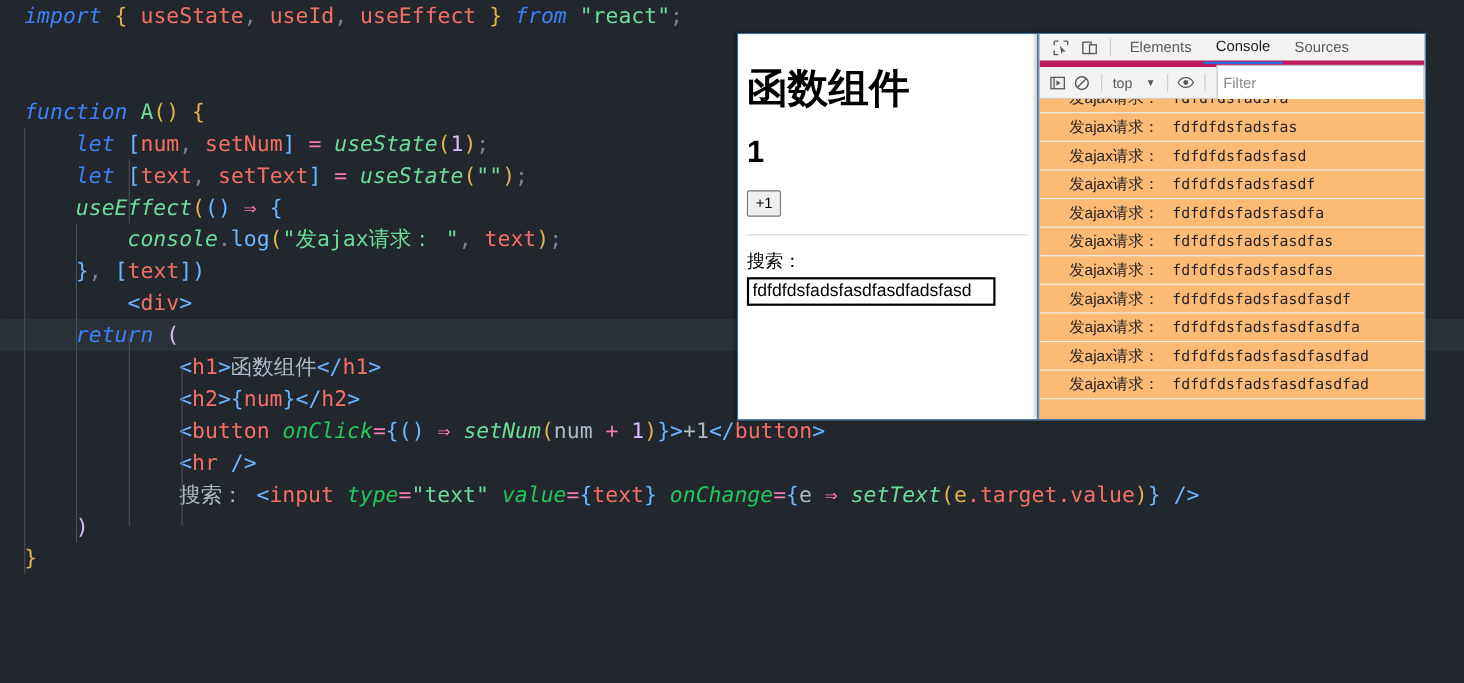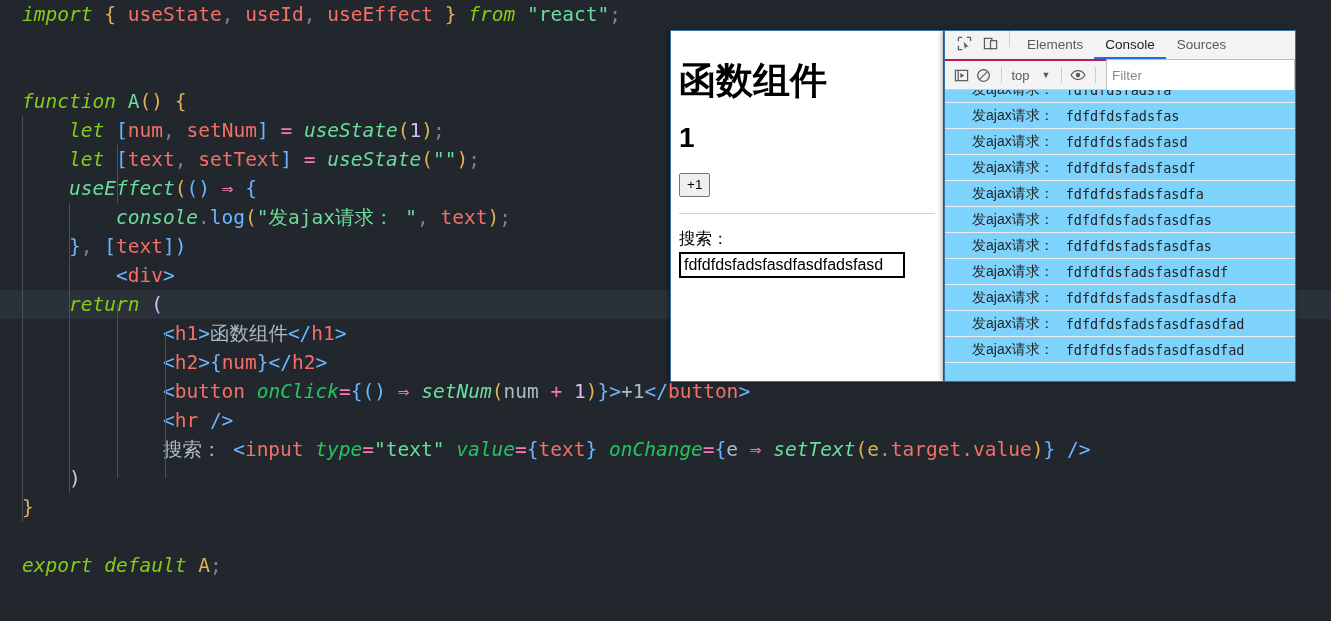--- a/index.html
+++ b/index.html
@@ -38,21 +38,21 @@
   }
   
   .guide {
     position: absolute;
     top: 0; bottom: 0;
     width: 1px;
     background: #4a515b;
   }
 
   
-  .kw   { color: #84cc16; font-style: italic; }   
+  .kw   { color: #3b82f6; font-style: italic; }   
   .fn   { color: #6bdd9b; font-style: italic; }   
   .fn2  { color: #6bdd9b; }                       
   .id   { color: #f47067; }                       
   .str2 { color: #6bdd9b; }                       
   .num  { color: #dcbdfb; }                       
   .br   { color: #e0b252; }                       
   .brc  { color: #6cb6ff; }                       
   .pun  { color: #768390; }                       
   .plain{ color: #adbac7; }
   .attr { color: #22c55e; font-style: italic; }   
@@ -131,23 +131,24 @@
     left: 944px; top: 30px;
     width: 352px; height: 352px;
     background: #ffffff;
     border: 1px solid #3c6fa4;
     box-shadow: -2px 0 5px rgba(0,0,0,0.35);
     overflow: hidden;
     font-family: "Liberation Sans", sans-serif;
   }
   #dt-tabbar {
     display: flex;
+    align-items: center;
     height: 30px;
     background: #f3f3f3;
-    border-bottom: 2px solid #be185d;
+    border-bottom: 6px solid #be185d;
     padding-left: 6px;
   }
   .dt-icon-btn {
     width: 26px; height: 24px;
     display: flex; align-items: center; justify-content: center;
     cursor: pointer;
   }
   .dt-sep {
     width: 1px; height: 16px; background: #cdcdcd; margin: 0 6px;
   }
@@ -186,21 +187,21 @@
     font-size: 13.5px;
     padding: 0 5px;
     color: #222;
     outline: none;
   }
   #dt-filter::placeholder { color: #8a8a8a; }
   #console-log {
     position: relative;
     height: 292px;
     overflow: hidden;
-    background: #7dd3fc;
+    background: #fdba74;
   }
   .log-row {
     display: flex;
     align-items: center;
     height: 26px;
     border-bottom: 1px solid #edeef0;
     padding-left: 27px;
     white-space: nowrap;
   }
   .log-label {
@@ -238,21 +239,20 @@
       <div class="code-line"><span class="plain">        </span><span class="tagb">&lt;</span><span class="tag">div</span><span class="tagb">&gt;</span></div>
       <div class="code-line hl"><span class="plain">    </span><span class="kw">return</span><span class="plain"> </span><span class="num">(</span></div>
       <div class="code-line"><span class="plain">            </span><span class="tagb">&lt;</span><span class="tag">h1</span><span class="tagb">&gt;</span><span class="cn">函数组件</span><span class="tagb">&lt;/</span><span class="tag">h1</span><span class="tagb">&gt;</span></div>
       <div class="code-line"><span class="plain">            </span><span class="tagb">&lt;</span><span class="tag">h2</span><span class="tagb">&gt;</span><span class="brc">{</span><span class="id">num</span><span class="brc">}</span><span class="tagb">&lt;/</span><span class="tag">h2</span><span class="tagb">&gt;</span></div>
       <div class="code-line"><span class="plain">            </span><span class="tagb">&lt;</span><span class="tag">button</span><span class="plain"> </span><span class="attr">onClick</span><span class="arrow">=</span><span class="brc">{</span><span class="brc">()</span><span class="plain"> </span><span class="arrow">⇒</span><span class="plain"> </span><span class="fn">setNum</span><span class="paren">(</span><span class="plain">num</span><span class="plain"> </span><span class="arrow">+</span><span class="plain"> </span><span class="num">1</span><span class="paren">)</span><span class="brc">}</span><span class="tagb">&gt;</span><span class="plain">+1</span><span class="tagb">&lt;/</span><span class="tag">button</span><span class="tagb">&gt;</span></div>
       <div class="code-line"><span class="plain">            </span><span class="tagb">&lt;</span><span class="tag">hr</span><span class="plain"> </span><span class="tagb">/&gt;</span></div>
       <div class="code-line"><span class="plain">            </span><span class="cn">搜索： </span><span class="tagb">&lt;</span><span class="tag">input</span><span class="plain"> </span><span class="attr">type</span><span class="arrow">=</span><span class="str2">"text"</span><span class="plain"> </span><span class="attr">value</span><span class="arrow">=</span><span class="brc">{</span><span class="id">text</span><span class="brc">}</span><span class="plain"> </span><span class="attr">onChange</span><span class="arrow">=</span><span class="brc">{</span><span class="plain">e</span><span class="plain"> </span><span class="arrow">⇒</span><span class="plain"> </span><span class="fn">setText</span><span class="paren">(</span><span class="br">e</span><span class="id">.</span><span class="id">target</span><span class="id">.</span><span class="id">value</span><span class="paren">)</span><span class="brc">}</span><span class="plain"> </span><span class="tagb">/&gt;</span></div>
       <div class="code-line"><span class="plain">    </span><span class="num">)</span></div>
       <div class="code-line"><span class="br">}</span></div>
       <div class="code-line"> </div>
-      <div class="code-line"><span class="kw">export</span><span class="plain"> </span><span class="kw">default</span><span class="plain"> </span><span class="br">A</span><span class="pun">;</span></div>
     </div>
   <div class="guide" style="left:22px; top:116px; height:406px;"></div>
   <div class="guide" style="left:69px; top:203px; height:290px;"></div>
   <div class="guide" style="left:117px; top:145px; height:58px;"></div>
   <div class="guide" style="left:117px; top:304px; height:174px;"></div>
   <div class="guide" style="left:165px; top:333px; height:145px;"></div>
 </div>
 
 <div id="preview">
   <h1>函数组件</h1>

